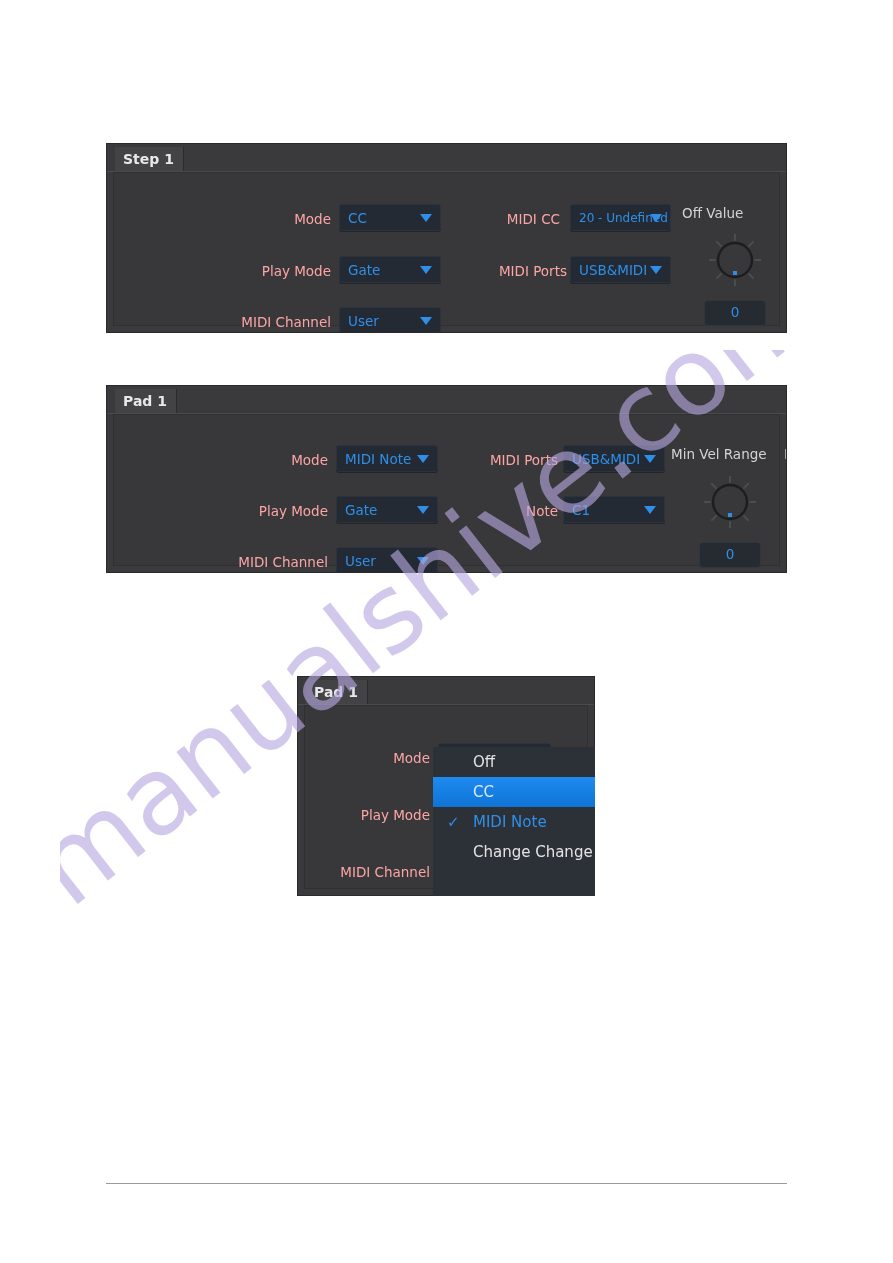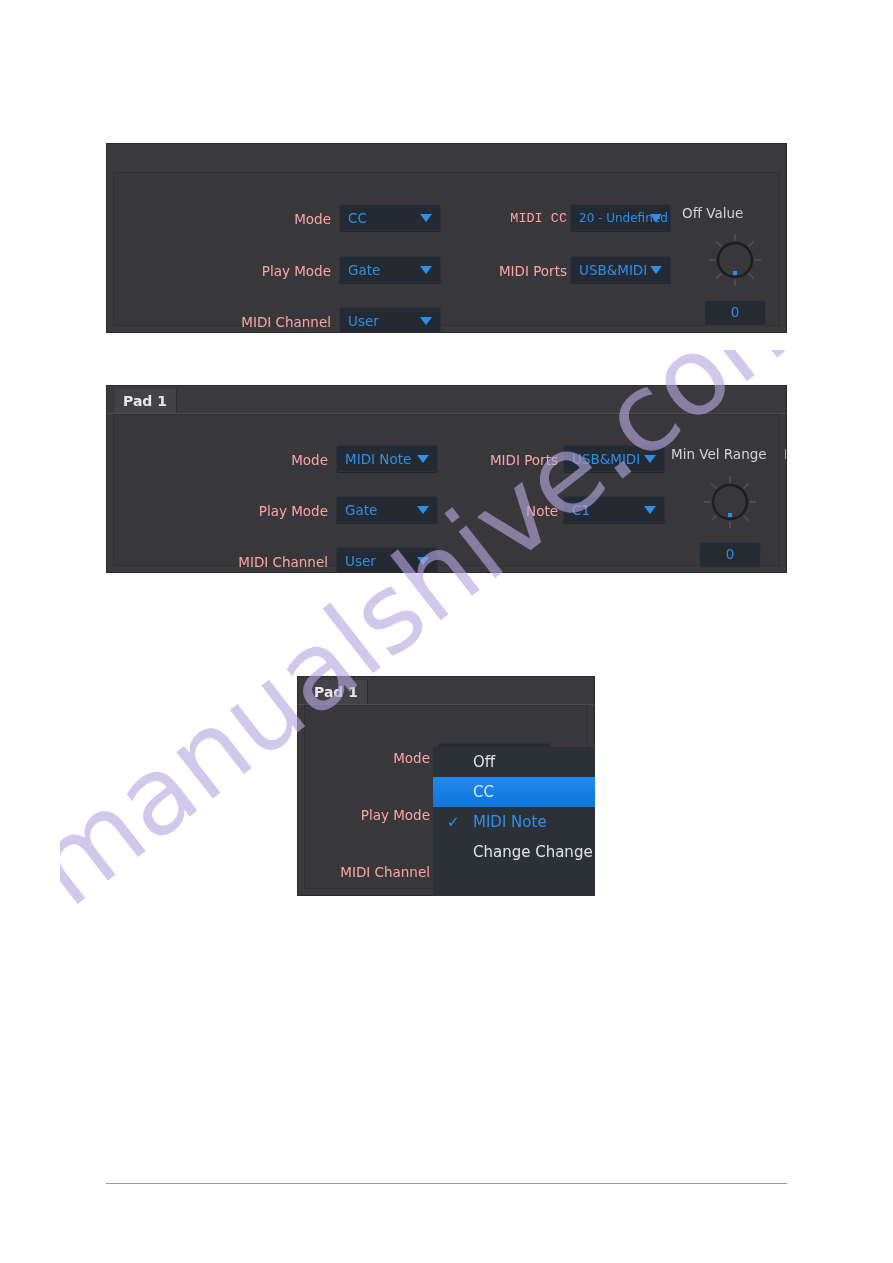--- a/index.html
+++ b/index.html
@@ -186,41 +186,45 @@
 </head>
 <body>
 
 <div class="watermark">
   <svg viewBox="0 0 760 620" xmlns="http://www.w3.org/2000/svg">
     <text id="wm-text" x="0" y="0" transform="translate(10,560) rotate(-38)" font-family="DejaVu Sans, Liberation Sans, sans-serif" font-size="108" fill="#b6a8e0" opacity="0.62">manualshive.com</text>
   </svg>
 </div>
 
 <div class="panel" style="left:106px; top:143px; width:681px; height:190px;">
+  <div class="tabbar">
+    <div class="tab">Step 1</div>
+    <div class="tab-rule"></div>
+  </div>
   <div class="panel-inner">
 
     <div class="label" style="left:0px; top:37px; width:217px;">Mode</div>
     <div class="combo" style="left:225px; top:31px; width:102px; height:27px;">
       <span class="cval">CC</span>
       <span class="carrow"></span>
     </div>
 
     <div class="label" style="left:0px; top:89px; width:217px;">Play Mode</div>
     <div class="combo" style="left:225px; top:83px; width:102px; height:27px;">
       <span class="cval">Gate</span>
       <span class="carrow"></span>
     </div>
 
     <div class="label" style="left:0px; top:140px; width:217px;">MIDI Channel</div>
     <div class="combo" style="left:225px; top:134px; width:102px; height:27px;">
       <span class="cval">User</span>
       <span class="carrow"></span>
     </div>
 
-    <div class="label" style="left:285px; top:37px; width:168px;font-family:Liberation Mono, monospace;">MIDI CC</div>
+    <div class="label" style="left:278px; top:37px; width:168px;">MIDI CC</div>
     <div class="combo small" style="left:456px; top:31px; width:101px; height:27px;">
       <span class="cval">20 - Undefined</span>
       <span class="carrow"></span>
     </div>
 
     <div class="label" style="left:285px; top:89px; width:168px;">MIDI Ports</div>
     <div class="combo" style="left:456px; top:83px; width:101px; height:27px;">
       <span class="cval">USB&amp;MIDI</span>
       <span class="carrow"></span>
     </div>

